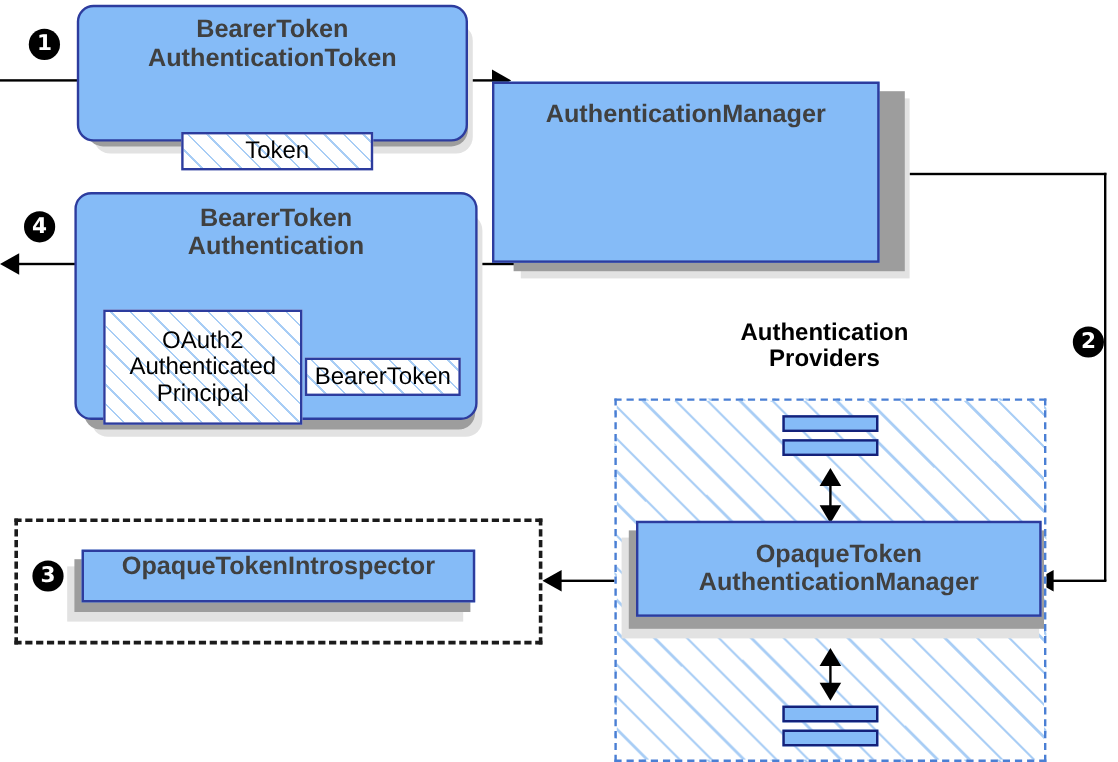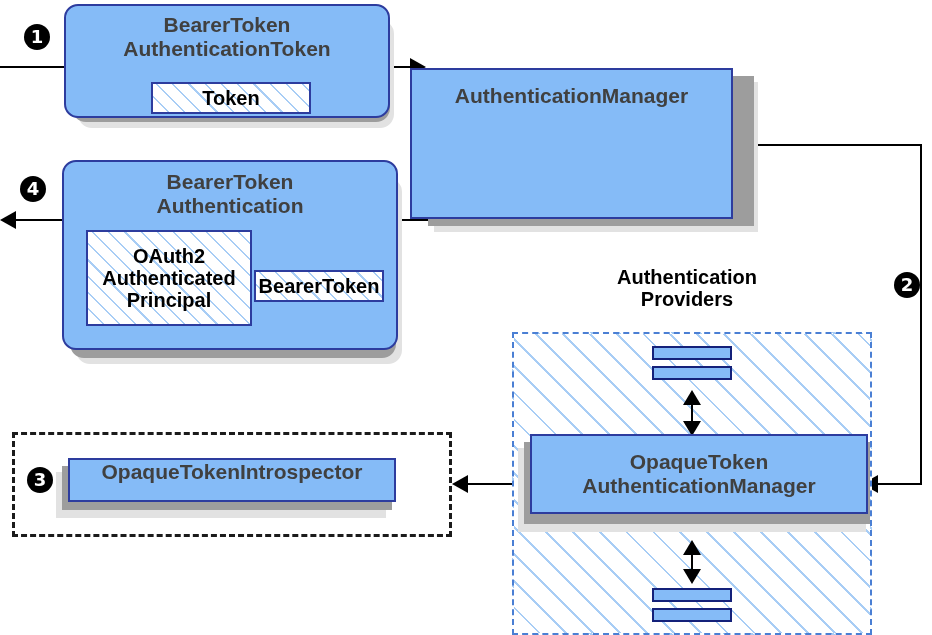--- a/index.html
+++ b/index.html
@@ -58,24 +58,25 @@
     background-color: #ffffff;
     background-image: repeating-linear-gradient(
         45deg,
         rgba(255,255,255,0) 0px,
         rgba(255,255,255,0) 10px,
         #a8cdf5 10px,
         #a8cdf5 11.5px);
     display: flex;
     align-items: center;
     justify-content: center;
-    font-weight: bold;
+    font-weight: normal;
     color: #000;
     line-height: 1.1;
     white-space: pre-line;
+    margin-top: 28px;
   }
 
   
   .dashgroup-blue {
     position: absolute;
     box-sizing: border-box;
     border: 2px dashed #4a7fd4;
     background-color: #ffffff;
     background-image: repeating-linear-gradient(
         45deg,

